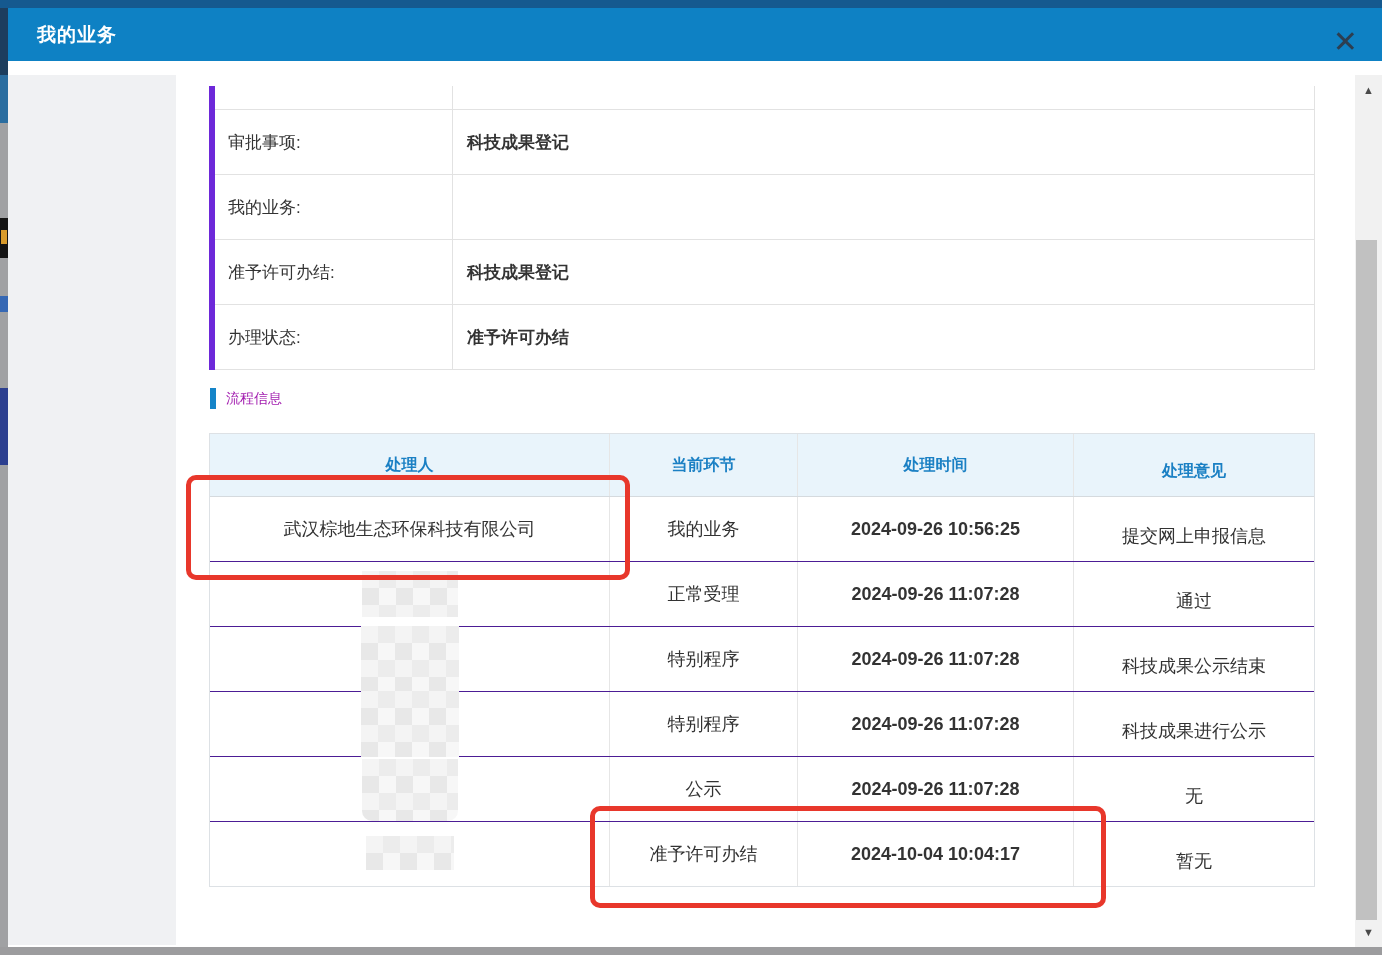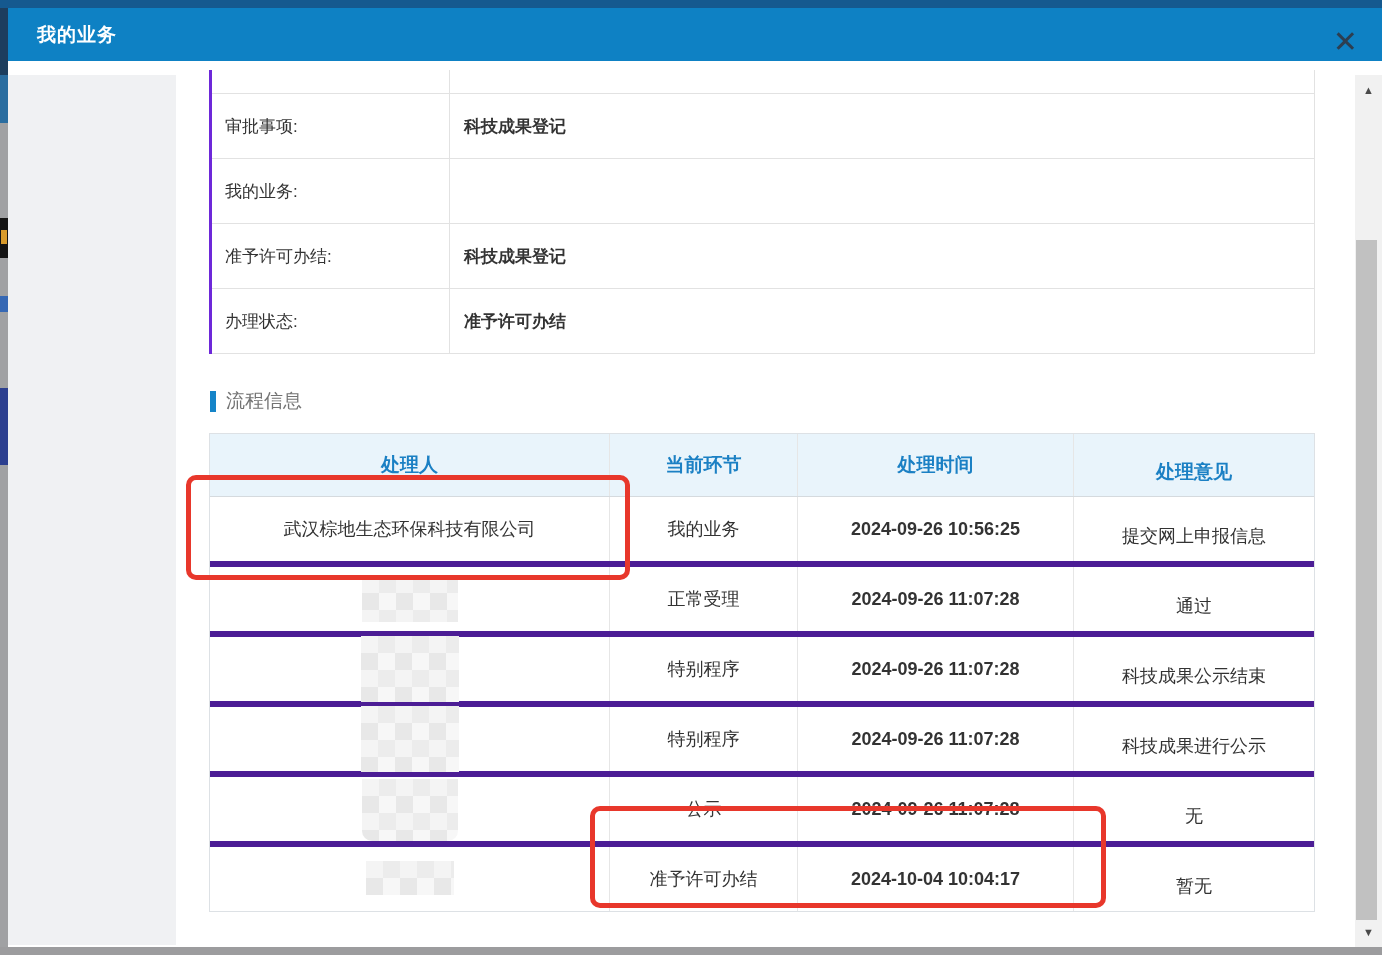--- a/index.html
+++ b/index.html
@@ -30,43 +30,43 @@
   .modal-title{color:#ffffff;font-size:19px;font-weight:bold;padding-left:29px;letter-spacing:1px;}
   .close-btn{
     position:absolute;top:0;right:24px;height:67px;display:flex;align-items:center;
     color:#2d3e50;font-size:30px;font-weight:bold;cursor:pointer;line-height:1;
   }
   .modal-body{position:absolute;left:8px;top:75px;width:1374px;height:872px;background:#ffffff;}
   .left-panel{position:absolute;left:8px;top:75px;width:168px;height:870px;background:#f0f1f3;}
 
   
   .detail-table{
-    position:absolute;left:209px;top:70px;width:1106px;box-sizing:border-box;
-    border-left:3px solid #6d28d9;border-right:1px solid #e2e2e2;
+    position:absolute;left:209px;top:86px;width:1106px;box-sizing:border-box;
+    border-left:6px solid #6d28d9;border-right:1px solid #e2e2e2;
     font-size:17px;
   }
   .drow{display:flex;border-bottom:1px solid #e2e2e2;height:64px;align-items:center;}
   .drow.partial{height:23px;}
   .dlabel{width:238px;box-sizing:border-box;border-right:1px solid #e2e2e2;
     padding-left:13px;align-self:stretch;display:flex;align-items:center;}
   .dvalue{flex:1;padding-left:14px;font-weight:bold;}
 
   
   .section-head{position:absolute;left:210px;top:388px;display:flex;align-items:center;}
   .section-bar{width:6px;height:21px;background:#1584c8;margin-right:10px;}
-  .section-text{font-size:19px;color:#737373;}
+  .section-text{font-size:14px;color:#a21caf;}
 
   
   .process-table{
     position:absolute;left:209px;top:433px;width:1106px;box-sizing:border-box;
     border:1px solid #dde1e5;font-size:18px;
   }
   .phead{display:flex;height:62px;background:#e9f4fb;border-bottom:1px solid #d5dade;}
-  .phead .pcell{color:#1b80c4;font-weight:bold;font-size:19px;}
-  .prow{display:flex;height:64px;border-bottom:6px solid #4c1d95;background:#fff;}
+  .phead .pcell{color:#1b80c4;font-weight:bold;font-size:16px;}
+  .prow{display:flex;height:64px;border-bottom:1px solid #4c1d95;background:#fff;}
   .prow:last-child{border-bottom:none;}
   .pcell{box-sizing:border-box;display:flex;align-items:center;justify-content:center;
     text-align:center;position:relative;border-right:1px solid #e6e6e6;}
   .pcell:last-child{border-right:none;}
   .c1{width:400px;}
   .c2{width:188px;}
   .c3{width:276px;font-weight:bold;}
   .c4{flex:1;margin-top:13px;}
 
   

